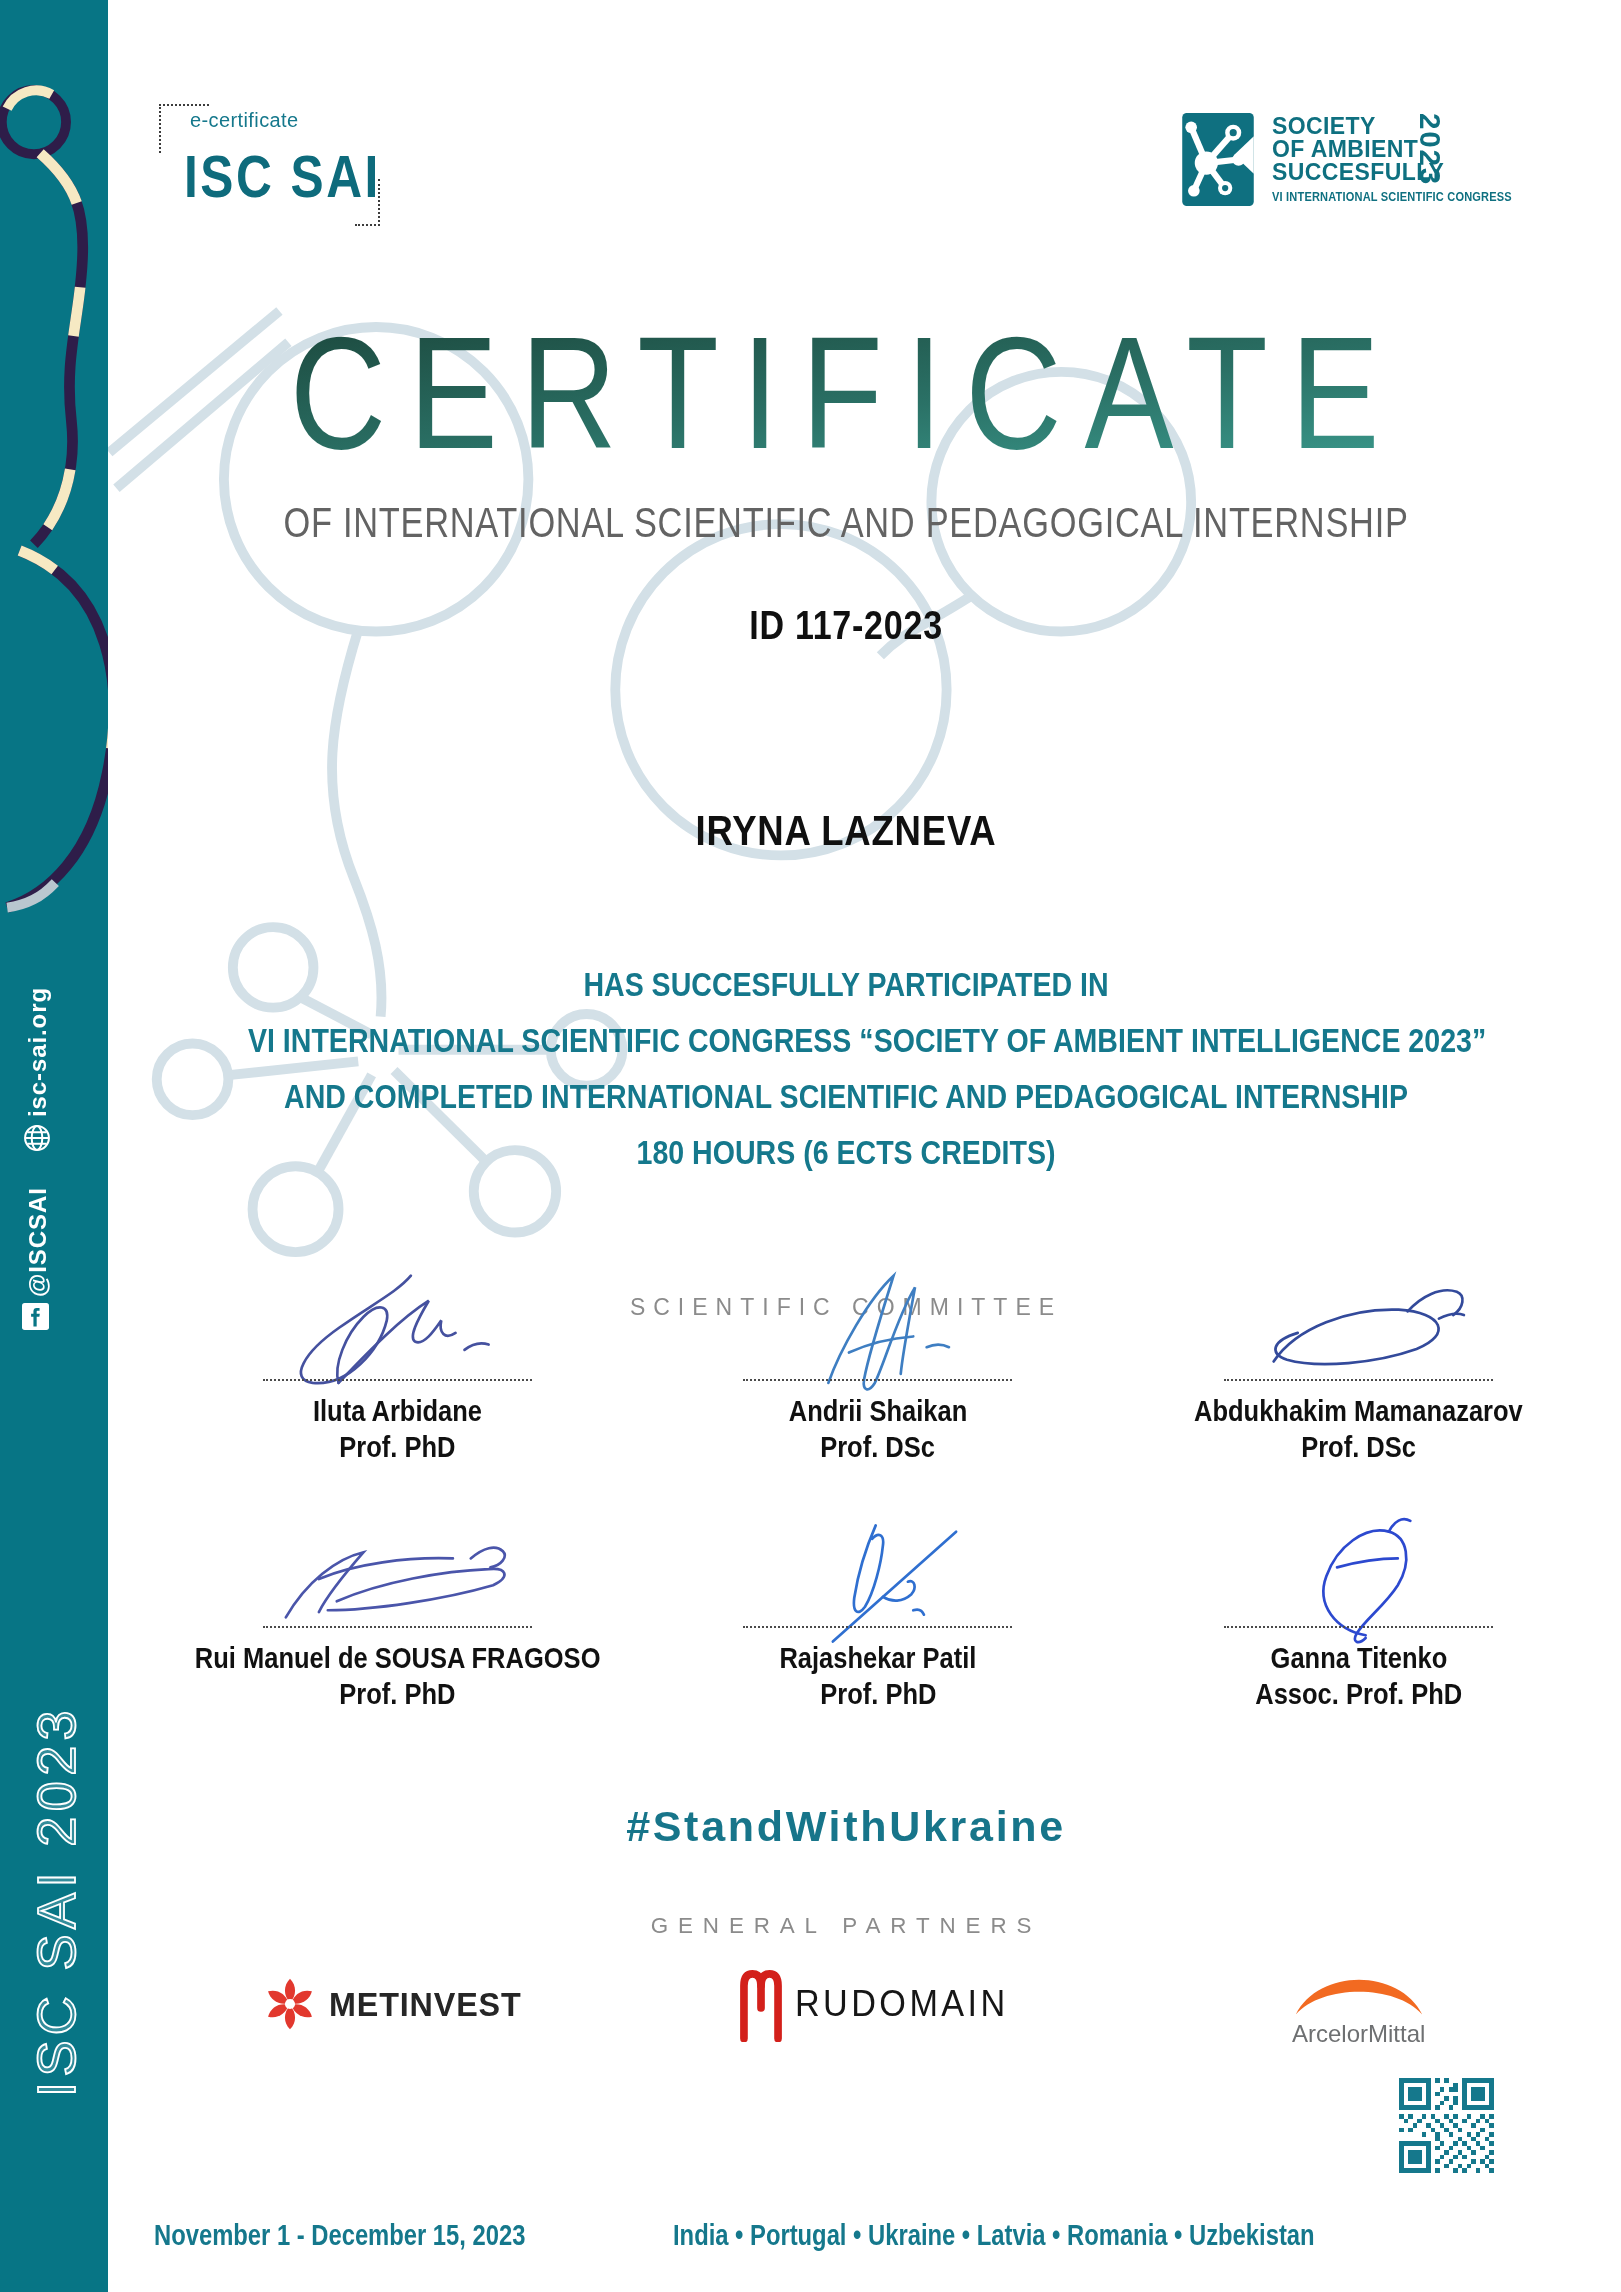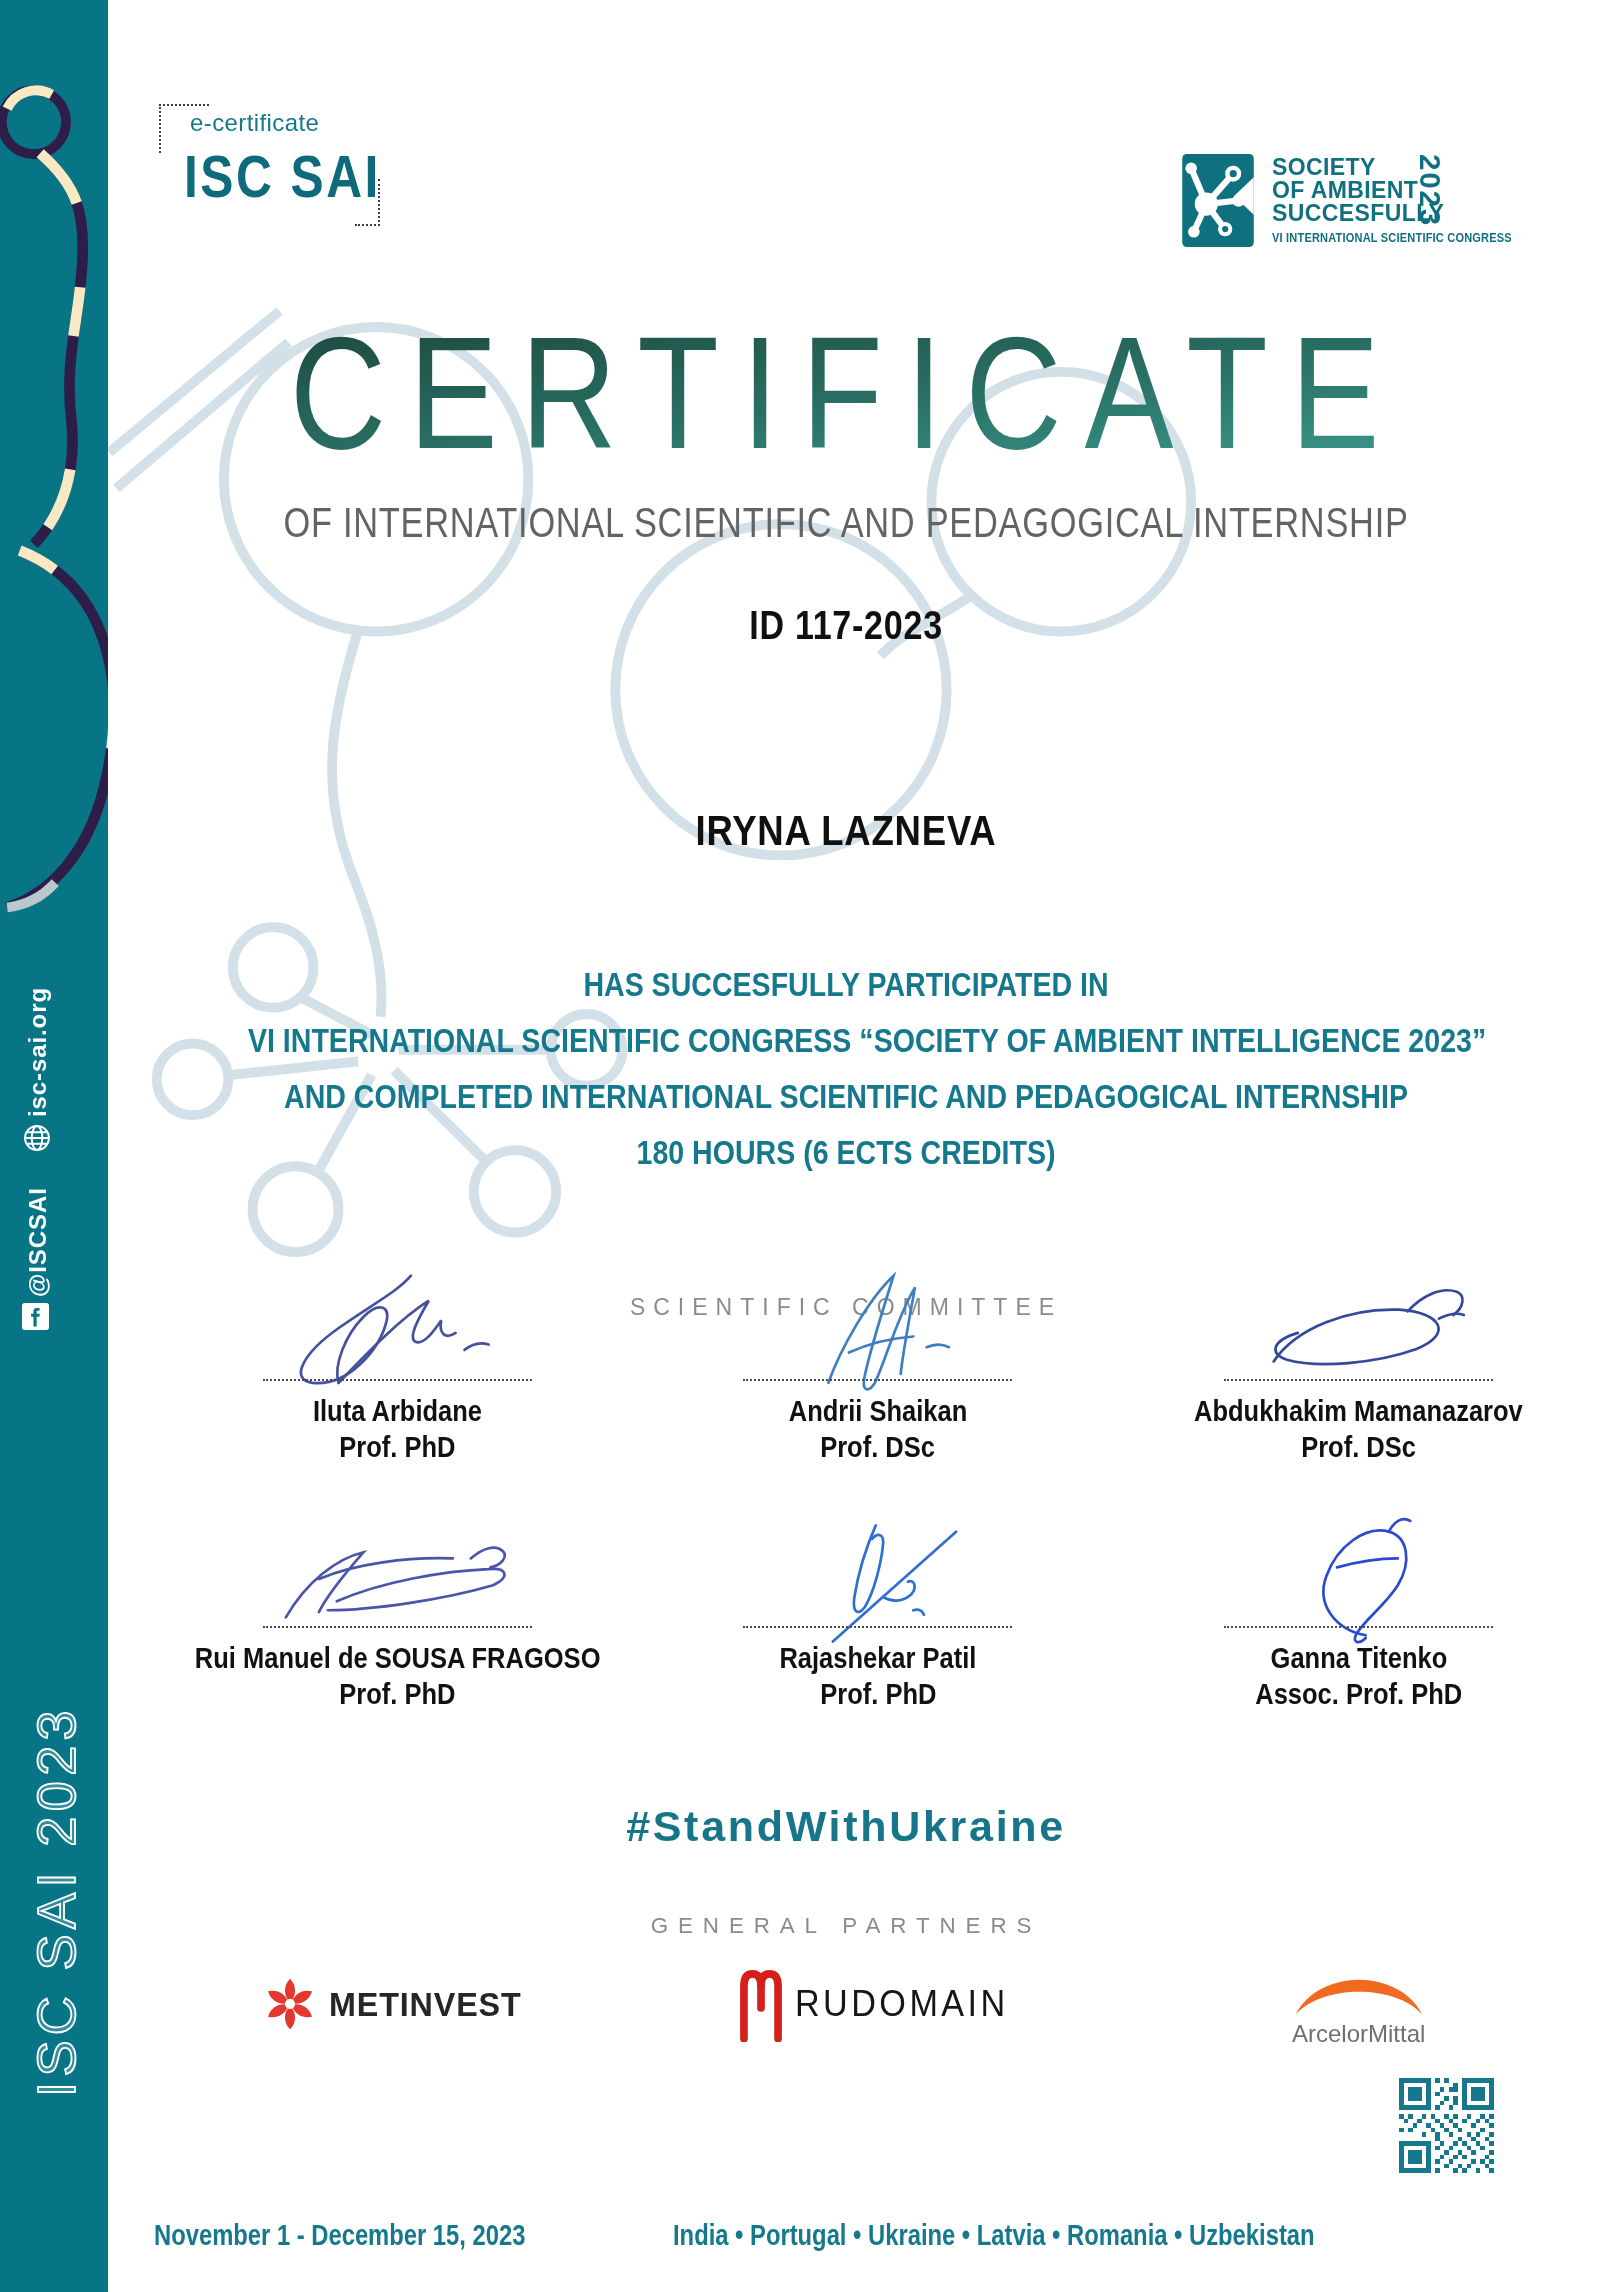--- a/index.html
+++ b/index.html
@@ -16,21 +16,21 @@
   .v-site{left:24px;top:1117px;font-size:24px;font-weight:700;}
   .v-fb{left:24px;top:1297px;font-size:24px;font-weight:700;}
   .v-logo{left:25px;top:2097px;font-size:54px;font-weight:400;letter-spacing:5.4px;
           color:rgba(255,255,255,0.18);-webkit-text-stroke:1.8px #ffffff;}
 
   
   .corner-tl{left:159px;top:104px;width:48px;height:47px;
              border-left:2.7px dotted #3c3c3c;border-top:2.7px dotted #3c3c3c;}
   .corner-br{left:355px;top:179px;width:23px;height:45px;
              border-right:2.7px dotted #3c3c3c;border-bottom:2.7px dotted #3c3c3c;}
-  .ecert-label{left:190px;top:109px;font-size:24px;font-weight:500;color:#15788C;letter-spacing:0.4px;}
+  .ecert-label{left:190px;top:109px;font-size:20px;font-weight:500;color:#15788C;letter-spacing:0.4px;}
   .isc-logotype{left:184px;top:143px;font-size:54px;font-weight:600;color:#0E6B7C;
                 letter-spacing:2.7px;transform:scale(.92,1.08);transform-origin:left top;}
 
   
   .sai-logo{left:1182px;top:113px;}
   .society-lines{position:absolute;left:90px;top:1.8px;color:#0F7080;font-weight:700;
                  font-size:23px;line-height:23px;letter-spacing:0.4px;}
   .congress{position:absolute;left:90px;top:77px;color:#0F7080;font-weight:700;font-size:12px;
             letter-spacing:0.2px;white-space:nowrap;transform:scaleX(.92);transform-origin:left top;}
   .year-rot{position:absolute;left:265px;top:0px;font-size:29.6px;font-weight:700;color:#0F7080;
@@ -131,21 +131,21 @@
     </svg>
 
     <span class="vtext v-logo">ISC SAI 2023</span>
   </aside>
 
   <div class="abs corner-tl"></div>
   <div class="abs ecert-label">e-certificate</div>
   <div class="abs isc-logotype">ISC SAI</div>
   <div class="abs corner-br"></div>
 
-  <div class="abs sai-logo" style="width:322px;height:107px;margin-top:41px;">
+  <div class="abs sai-logo" style="width:322px;height:107px;">
     <svg width="72" height="93" viewBox="0 0 80 104">
       <rect x="0" y="0" width="80" height="104" rx="5" fill="#0F7080"></rect>
       <g stroke="#ffffff" stroke-width="7">
         <path d="M27 56 L57 22"></path>
           <path d="M27 56 L63 52"></path>
           <path d="M27 56 L48 84"></path>
         <path d="M27 56 L13 87"></path>
           <path d="M27 56 L10 16"></path>
       </g>
       <path d="M80 26 L80 68 L58 47 Z" fill="#ffffff"></path>

